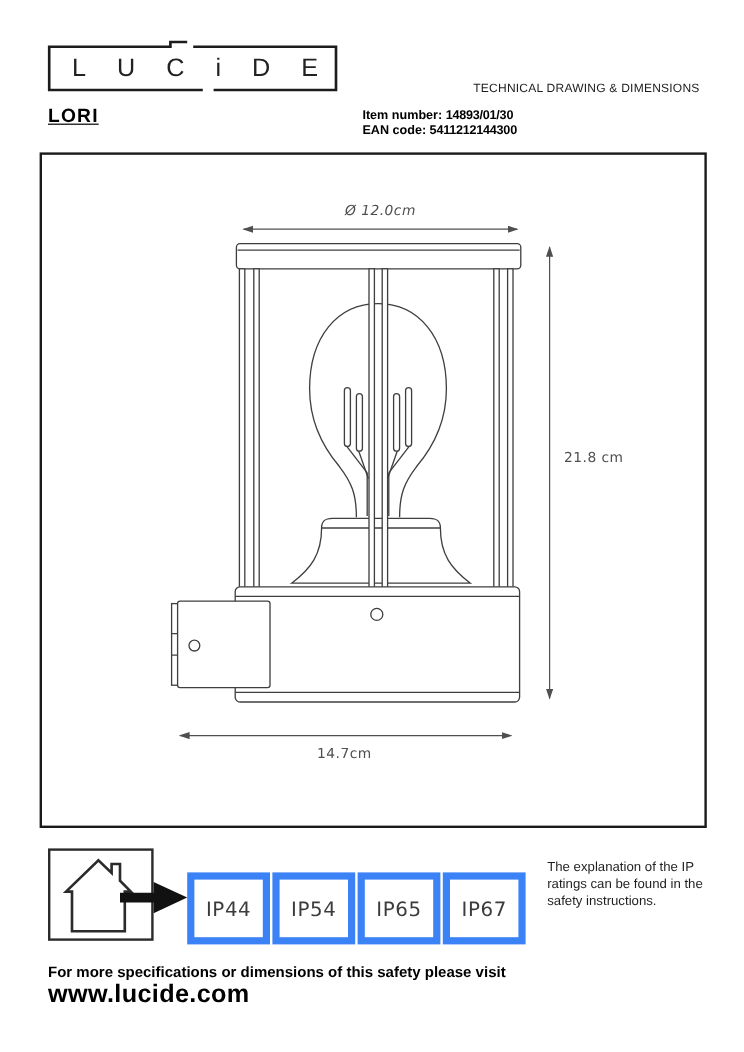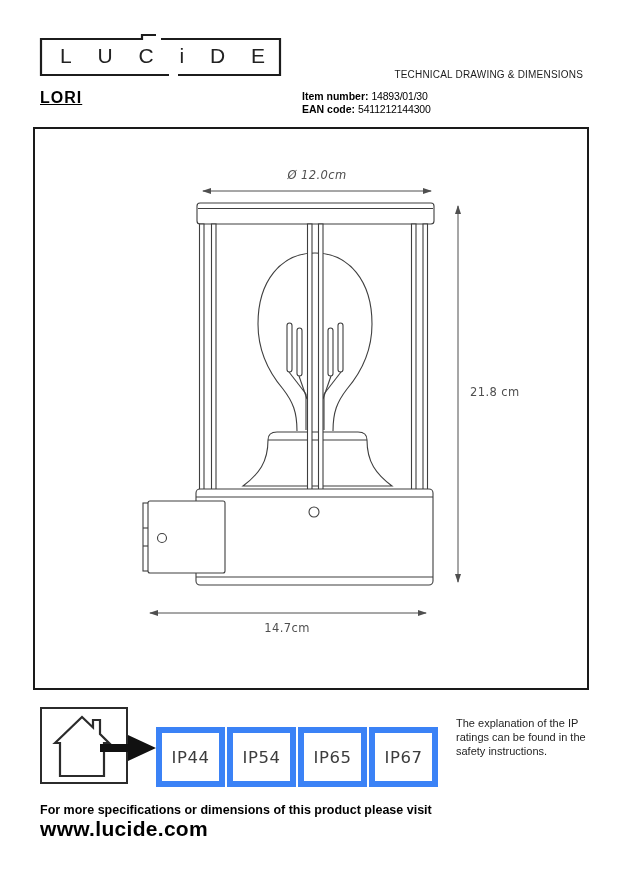--- a/index.html
+++ b/index.html
@@ -6,28 +6,28 @@
   .page{
     position:relative;width:620px;height:877px;background:#fff;overflow:hidden;
     font-family:"Liberation Sans",sans-serif;color:#111;
   }
   .abs{position:absolute;}
 
   
   .doc-title{top:37px;right:37px;font-size:10px;letter-spacing:.2px;color:#1c1c1c;margin-top:32px;}
   .product-name{left:40px;top:89px;font-size:16px;font-weight:bold;letter-spacing:1px;color:#000;text-decoration:underline;}
   .item-block{left:302px;top:90px;font-size:10.5px;line-height:13px;color:#000;font-weight:bold;}
-  .item-block .val{font-weight:normal;letter-spacing:-.2px;text-align:center;}
+  .item-block .val{font-weight:bold;letter-spacing:-.2px;text-align:center;}
 
   
   .drawing-frame{left:33px;top:127px;width:552px;height:559px;border:2px solid #1a1a1a;}
   .lamp-svg{position:absolute;left:33px;top:127px;}
   .dim{font-family:"DejaVu Sans",sans-serif;color:#4f4f4f;font-size:11.5px;letter-spacing:.4px;}
   .dim-top{left:247px;top:168px;width:140px;text-align:center;font-style:italic;}
-  .dim-right{left:470px;top:385px;}
+  .dim-right{left:470px;top:374px;}
   .dim-bottom{left:217px;top:621px;width:140px;text-align:center;}
 
   
   .house-box{left:40px;top:707px;width:84px;height:73px;border:2px solid #2b2b2b;}
   .house-svg{position:absolute;left:1px;top:1px;}
   .arrow-svg{left:100px;top:735px;}
   .ip-box{
     top:727px;width:57px;height:48px;border:6px solid #3b82f6;
     display:flex;align-items:center;justify-content:center;
     font-family:"DejaVu Sans",sans-serif;font-size:16.5px;color:#3c3c3c;letter-spacing:.5px;
@@ -150,16 +150,16 @@
     </div>
   <div class="abs ip-box ip65">
       <span>IP65</span>
     </div>
   <div class="abs ip-box ip67">
       <span>IP67</span>
     </div>
 
   <div class="abs ip-note">The explanation of the IP ratings can be found in the safety instructions.</div>
 
-  <div class="abs more-info">For more specifications or dimensions of this product please visit</div>
+  <div class="abs more-info">For more specifications or dimensions of this safety please visit</div>
   <a class="abs website" href="#">www.lucide.com</a>
 
 </div>
 
 </body></html>

